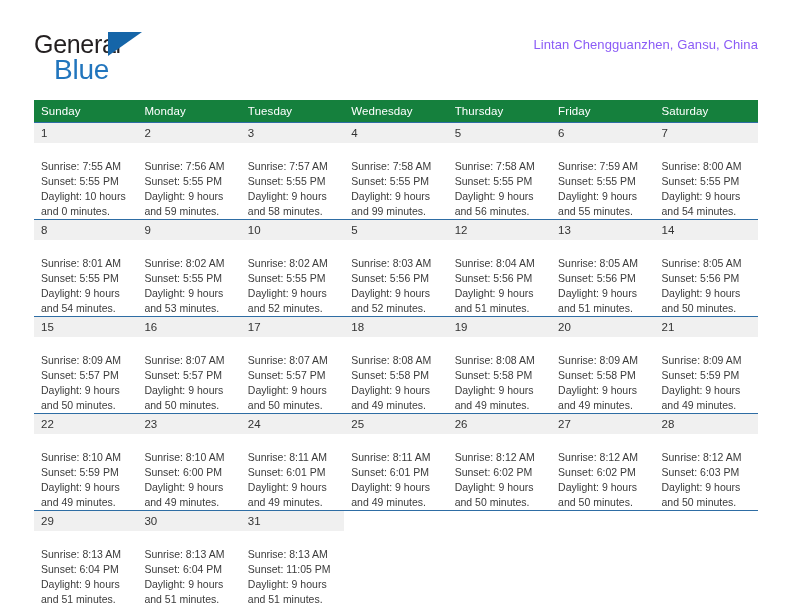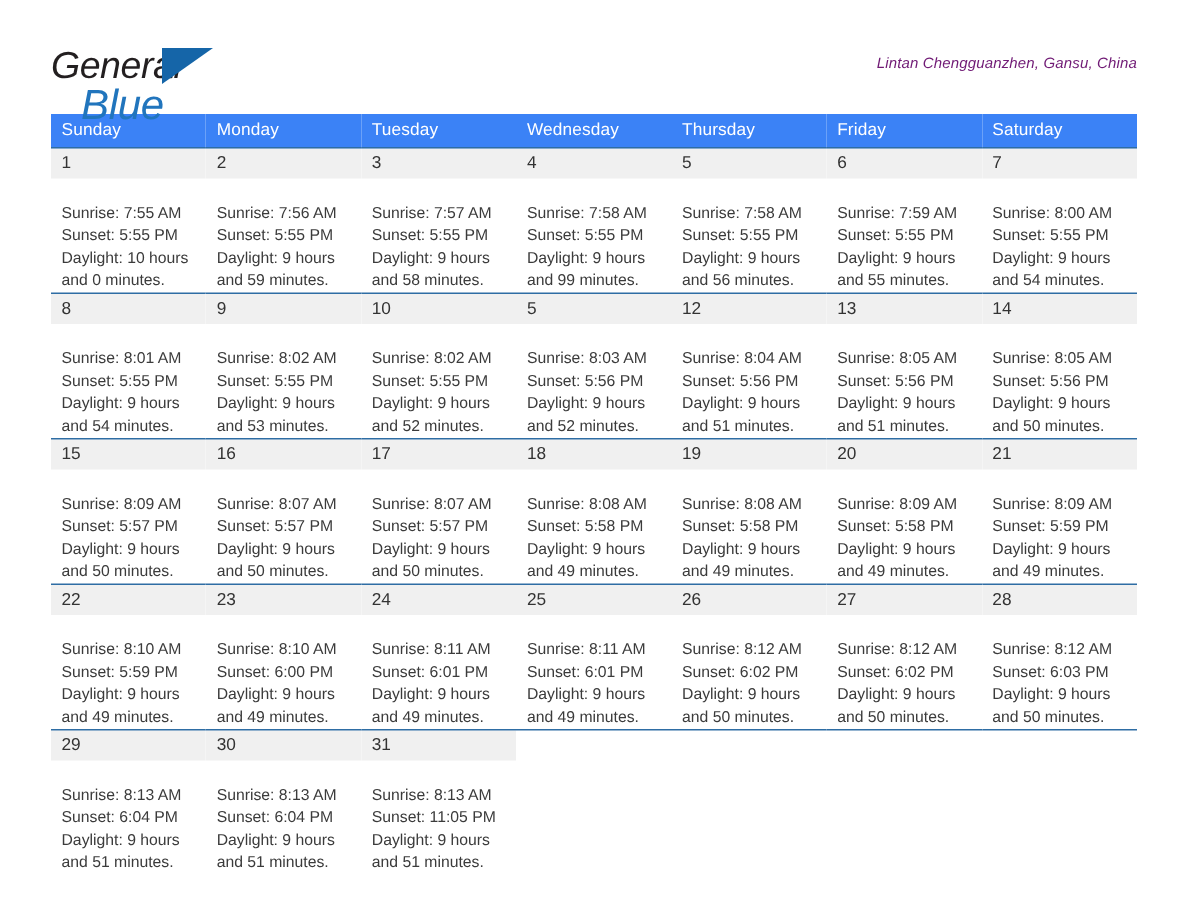--- a/index.html
+++ b/index.html
@@ -11,22 +11,21 @@
     color: #2b2b2b;
   }
   .page { position: relative; width: 792px; height: 612px; padding: 0; }
 
   
   .header {
     display: flex;
     align-items: flex-start;
     justify-content: space-between;
     padding: 28px 34px 12px 34px;
-    height: 76px;
-    font-style: italic;
+    height: 100px;
   }
   .brand { position: relative; width: 150px; height: 58px; }
   .brand-general {
     font-size: 25px;
     letter-spacing: -0.3px;
     color: #231f20;
     line-height: 1;
     position: absolute; left: 0; top: 4px;
   }
   .brand-blue {
@@ -45,36 +44,36 @@
   .title-block { text-align: right; padding-top: 0; }
   .cal-title {
     font-size: 28px;
     font-weight: normal;
     color: #2b2b2b;
     line-height: 1.1;
     margin: 0;
     letter-spacing: 0.2px;
   }
   .cal-subtitle {
-    font-size: 10px;
-    color: #701a75;
+    font-size: 13px;
+    color: #8b5cf6;
     margin-top: 9px;
     letter-spacing: 0.1px;
     margin-left: 48px;
   }
 
   
   .calendar {
     margin: 0 34px;
     width: 724px;
     border-collapse: collapse;
     table-layout: fixed;
   }
   .calendar th {
-    background: #3b82f6;
+    background: #15803d;
     color: #ffffff;
     font-size: 11.5px;
     font-weight: normal;
     text-align: left;
     padding: 5px 0 5px 7px;
     border: none;
     letter-spacing: 0.1px;
   }
   .calendar td {
     vertical-align: top;

